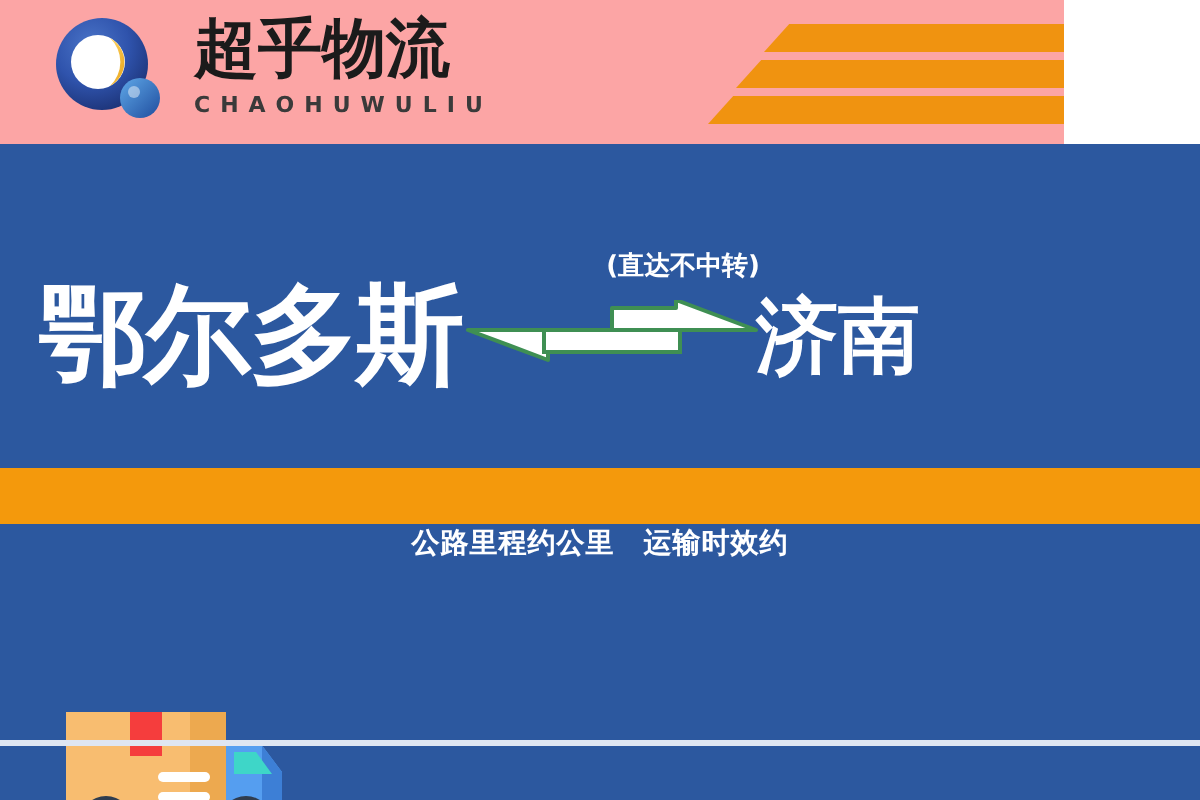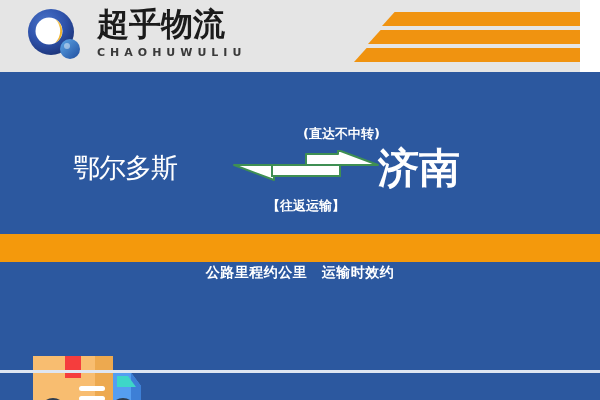--- a/index.html
+++ b/index.html
@@ -11,22 +11,22 @@
   }
   #banner {
     position:relative;
     width:600px; height:400px;
     background:#ffffff;
   }
 
   
   #header {
     position:absolute; left:0; top:0;
-    width:580px; height:72px;
-    background:#e5e5e5;
+    width:532px; height:72px;
+    background:#fca5a5;
     overflow:hidden;
   }
   #logo-mark {
     position:absolute; left:25px; top:8px;
     width:62px; height:54px;
   }
   #brand-block {
     position:absolute; left:97px; top:6px;
     width:165px; height:58px;
   }
@@ -61,21 +61,21 @@
 
   
   #route-row {
     position:absolute; left:0; top:48px;
     width:600px; height:110px;
   }
   #origin-city {
     position:absolute; left:10px; top:22px;
     width:230px; text-align:center;
     font-family:"DejaVu Sans","Liberation Sans",sans-serif;
-    font-size:27px; font-weight:normal; line-height:52px;
+    font-size:54px; font-weight:bold; line-height:52px;
     color:#ffffff; white-space:nowrap;
     letter-spacing:-1px;
   }
   #dest-city {
     position:absolute; left:378px; top:22px;
     width:190px; 
     font-family:"DejaVu Sans","Liberation Sans",sans-serif;
     font-size:41px; font-weight:bold; line-height:52px;
     color:#ffffff; white-space:nowrap;
   }
@@ -191,21 +191,20 @@
           <svg width="156" height="42" viewBox="0 0 156 42">
 
             <path d="M78 4 L110 4 L110 0 L150 15 L110 15 L78 15 Z" fill="#ffffff" stroke="#3f8f53" stroke-width="2" stroke-linejoin="round"></path>
 
             <path d="M78 26 L46 26 L46 30 L6 15 L46 15 L78 15 Z" fill="#ffffff" stroke="#3f8f53" stroke-width="2" stroke-linejoin="round"></path>
 
             <rect x="44" y="15" width="68" height="11" fill="#ffffff" stroke="#3f8f53" stroke-width="2"></rect>
           </svg>
         </div>
 
-        <div id="note-roundtrip">【往返运输】</div>
       </div>
 
       <div id="dest-city">济南</div>
     </div>
 
     <div id="info-bar">
       <span id="info-bar-text">公路里程约公里　运输时效约</span>
     </div>
 
 

